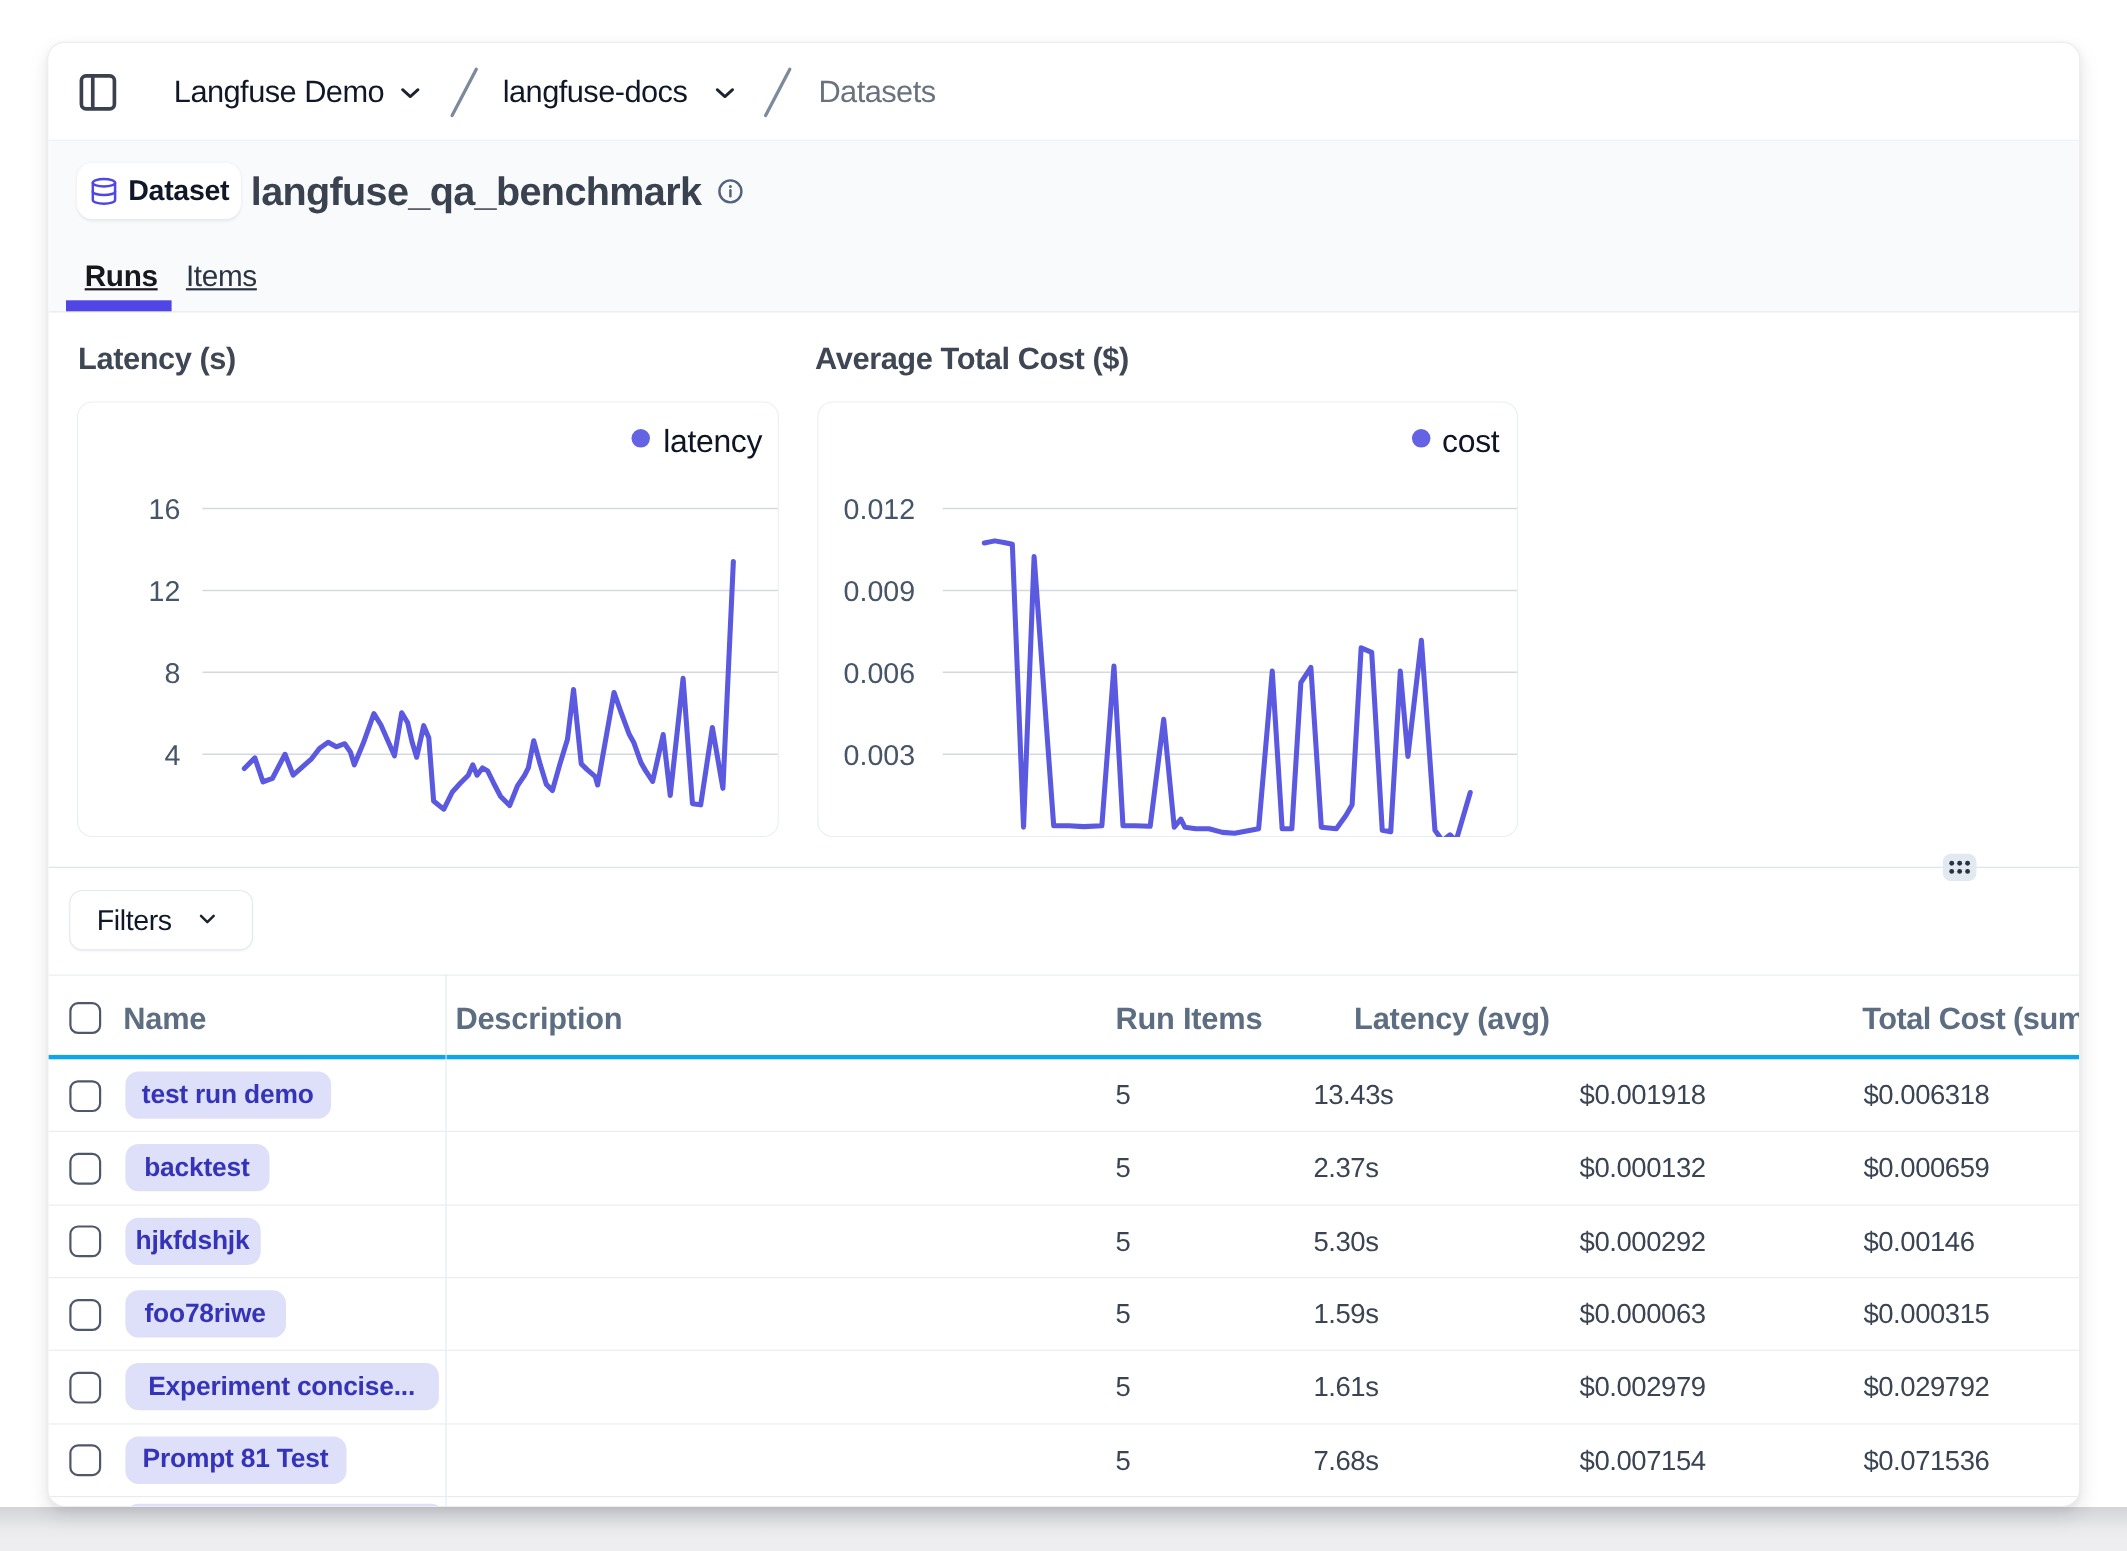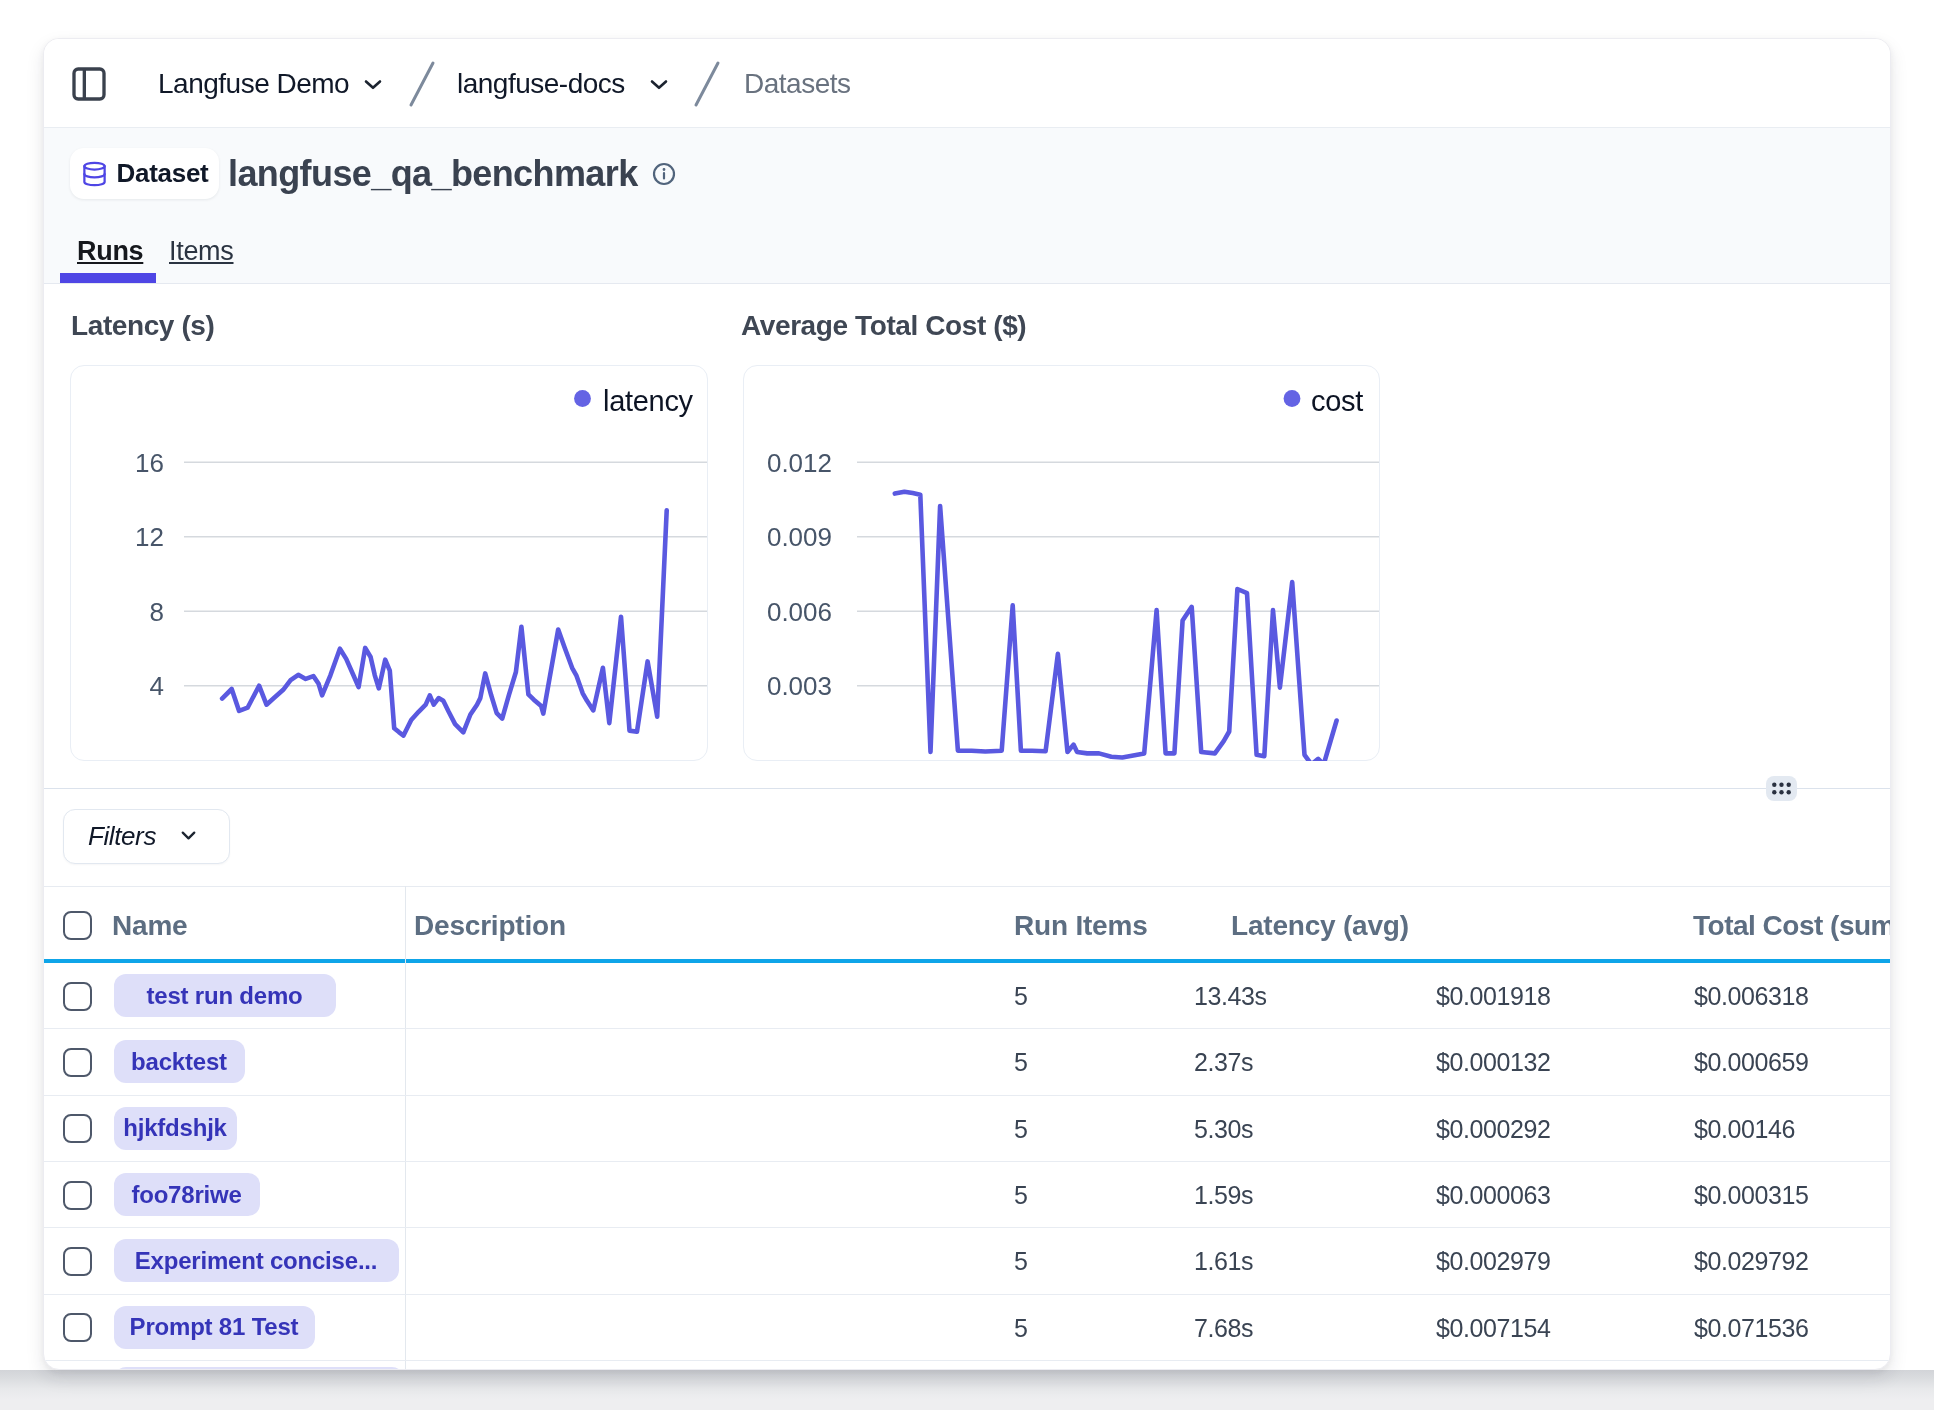--- a/index.html
+++ b/index.html
@@ -10,21 +10,21 @@
 .hero { position:absolute; left:0; top:89px; width:100%; height:156px; background:#f8fafc; border-bottom:1px solid #e5e9f0; }
 .badge { position:absolute; left:26px; top:109px; width:149px; height:51px; background:#fff; border-radius:14px; box-shadow:0 1px 3px rgba(16,24,40,.08); display:flex; align-items:center; justify-content:center; gap:9px; }
 .badge span { font-size:26px; font-weight:700; color:#101828; letter-spacing:-0.3px; }
 .title { position:absolute; left:184px; top:107px; height:56px; line-height:56px; font-size:36px; font-weight:700; color:#3a4250; letter-spacing:-0.6px; }
 .tab { position:absolute; top:196px; height:32px; line-height:32px; font-size:27px; letter-spacing:-0.3px;text-decoration:underline; }
 .underline { position:absolute; left:16px; top:234px; width:96px; height:10px; background:#4f46e5; }
 .ctitle { position:absolute; top:271px; font-size:28px; font-weight:700; color:#3f4754; letter-spacing:-0.4px; }
 .ccard { position:absolute; top:326px; height:396px; border:1.5px solid #e9eef5; border-radius:14px; background:#fff; }
 .divrow { position:absolute; left:0; top:749px; width:100%; height:0; border-top:1.5px solid #dbe2ec; }
 .fbtn { position:absolute; left:19px; top:770px; width:167px; height:55px; border:1.5px solid #e2e8f0; border-radius:12px; background:#fff; box-shadow:0 1px 2px rgba(16,24,40,.04); }
-.fbtn b { position:absolute; left:24px; top:0; line-height:53px; font-size:26px; font-weight:500; color:#101828; letter-spacing:-0.4px;font-style:italic; }
+.fbtn b { position:absolute; left:24px; top:0; line-height:53px; font-size:26px; font-weight:500; color:#101828; letter-spacing:-0.4px; }
 .thead { position:absolute; left:0; top:847px; width:100%; height:77px; border-top:1px solid #e7ebf1; border-bottom:4px solid #0ea5e9; }
 .th { position:absolute; top:0; line-height:77px; font-size:28px; font-weight:600; color:#5d6e82; white-space:nowrap; letter-spacing:-0.2px; }
 .vline { position:absolute; left:361px; top:847px; width:1px; height:485px; background:#e3e8ee; }
 .row { position:absolute; left:0; width:100%; height:66.35px; border-bottom:1px solid #e8ecf2; }
 .cb { position:absolute; width:29px; height:29px; border:2.5px solid #4e586a; border-radius:8px; background:#fff; }
 .pill { position:absolute; top:11px; height:43px; background:#dedff9; border-radius:12px; color:#3534b8; font-size:24px; font-weight:700; display:flex; align-items:center; justify-content:center; white-space:nowrap; overflow:hidden; letter-spacing:-0.2px; }
 .cell { position:absolute; top:0; line-height:66.35px; font-size:25px; color:#3a4453; white-space:nowrap; letter-spacing:-0.4px; }
 </style></head>
 <body>
 <div class="strip"></div>
@@ -127,21 +127,21 @@
     <span class="cb" style="left:19px; top:24px"></span>
     <span class="th" style="left:68px">Name</span>
     <span class="th" style="left:370px">Description</span>
     <span class="th" style="left:970px">Run Items</span>
     <span class="th" style="left:1187px">Latency (avg)</span>
     <span class="th" style="left:1649px; letter-spacing:-0.5px">Total Cost (sum)</span>
   </div>
   <div class="vline"></div>
 <div class="row" style="top:924.0px">
 <span class="cb" style="left:19px;top:18.5px"></span>
-<span class="pill" style="left:69.5px;width:222px">test run demo</span>
+<span class="pill" style="left:69.5px;width:187px">test run demo</span>
 <span class="cell" style="left:970px">5</span>
 <span class="cell" style="left:1150px">13.43s</span>
 <span class="cell" style="left:1392px">$0.001918</span>
 <span class="cell" style="left:1650px">$0.006318</span>
 </div>
 <div class="row" style="top:990.4px">
 <span class="cb" style="left:19px;top:18.5px"></span>
 <span class="pill" style="left:69.5px;width:131px">backtest</span>
 <span class="cell" style="left:970px">5</span>
 <span class="cell" style="left:1150px">2.37s</span>

